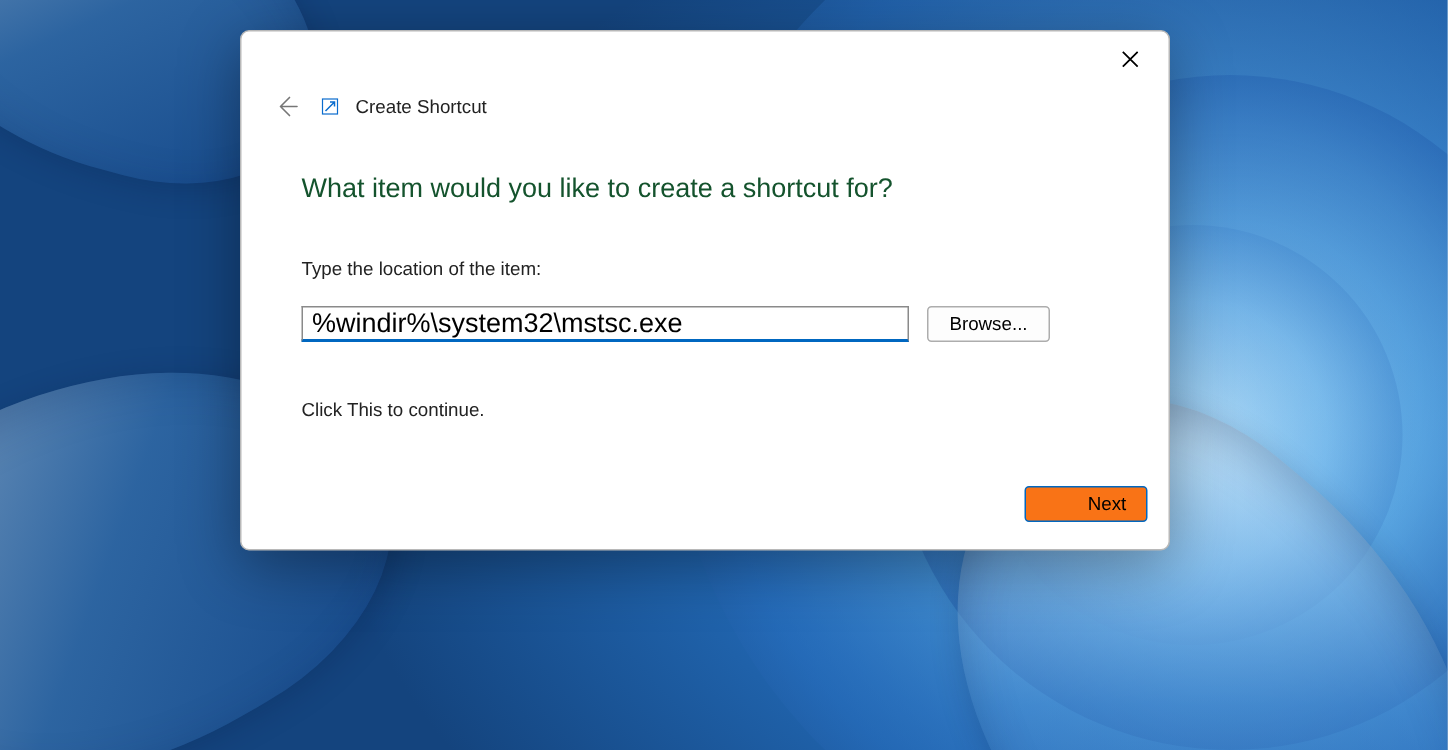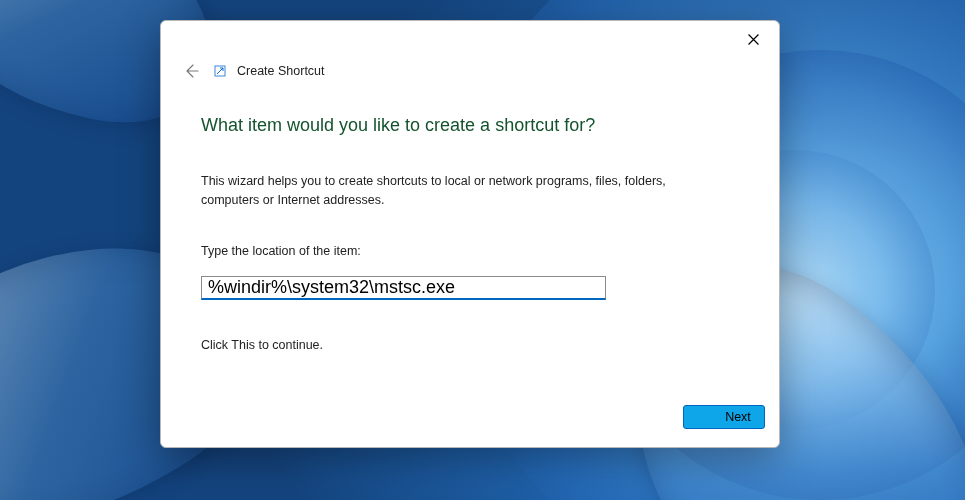--- a/index.html
+++ b/index.html
@@ -33,21 +33,21 @@
     }
     .p1 { width: 380px; height: 260px; left: -120px; top: 250px; transform: rotate(-30deg); }
     .p2 { width: 420px; height: 300px; right: -60px; bottom: -120px; transform: rotate(40deg); }
     .p3 { width: 300px; height: 200px; left: -80px; top: -90px; transform: rotate(15deg); }
 
     .dialog {
       position: absolute;
       left: 160px;
       top: 20px;
       width: 620px;
-      height: 428px;
+      height: 347px;
       background: #ffffff;
       border: 1px solid #b8b8b8;
       border-radius: 6px;
       box-shadow: 0 10px 40px rgba(0,0,0,0.35);
       display: flex;
       flex-direction: column;
     }
     .titlebar {
       height: 36px;
       display: flex;
@@ -147,21 +147,21 @@
       display: flex;
       justify-content: flex-end;
       align-items: center;
       gap: 8px;
       padding: 0 14px 12px 0;
     }
     .wiz-btn {
       width: 82px;
       height: 24px;
       font-size: 12.5px;
-      background: #0ea5e9;
+      background: #f97316;
       border: 1px solid #adadad;
       border-radius: 3px;
       cursor: pointer;
       font-family: inherit;
       padding-left: 28px;
     }
     .wiz-btn.primary {
       border: 1px solid #0067c0;
     }
   </style>
@@ -196,24 +196,24 @@
       <svg width="12" height="12" viewBox="0 0 12 12">
           <rect x="1" y="1" width="10" height="10" fill="none" stroke="#0a6cce" stroke-width="0.8"></rect>
           <path d="M3 9 L9 3 M6 3 L9 3 L9 6" stroke="#0a6cce" stroke-width="1" fill="none"></path>
         </svg>
     </div>
     <span class="dialog-title">Create Shortcut</span>
   </div>
 
   <div class="content">
     <h1 class="main-heading">What item would you like to create a shortcut for?</h1>
-    <p class="description">This wizard helps you to create shortcuts to local or network programs, files, folders, computers or Internet addresses.</p>
     <div class="field-label">Type the location of the item:</div>
     <div class="input-row">
       <input type="text" class="location-input" value="%windir%\system32\mstsc.exe" style="">
+      <button class="browse-btn">Browse...</button>
     </div>
     <p class="continue-text">Click This to continue.</p>
   </div>
 
   <div class="footer">
     <button class="wiz-btn primary">Next</button>
   </div>
 </div>
 
 </body></html>

